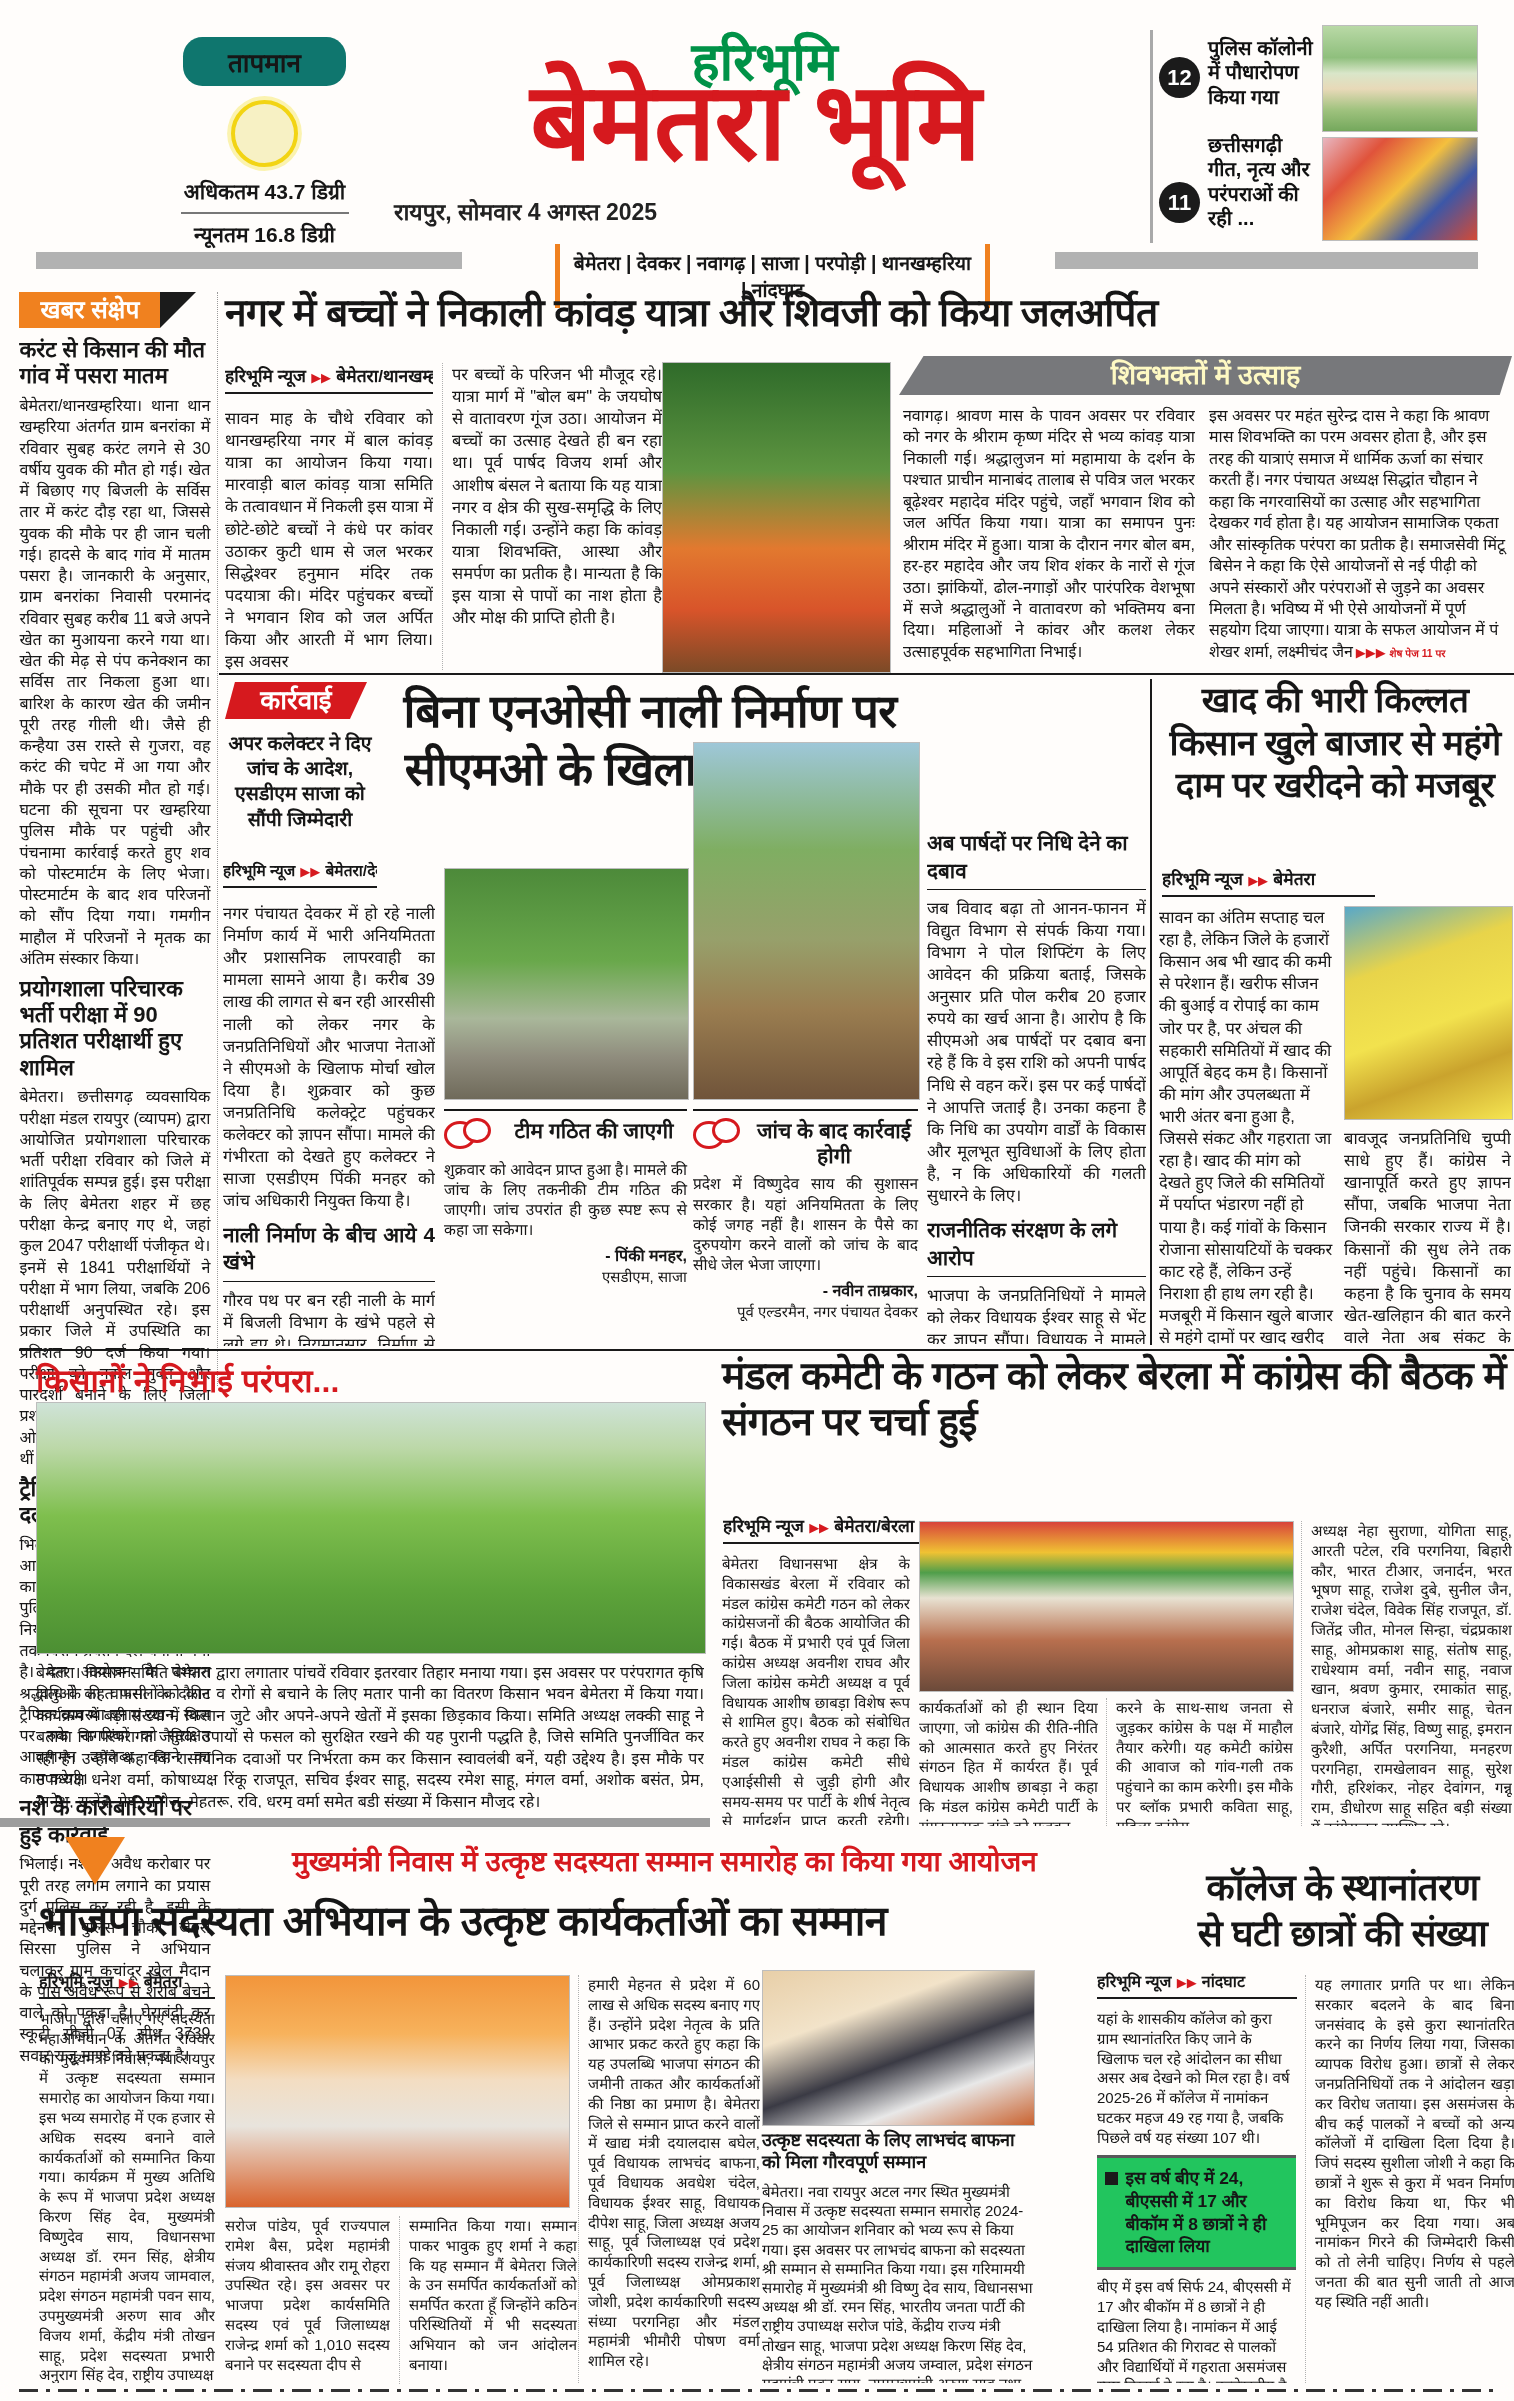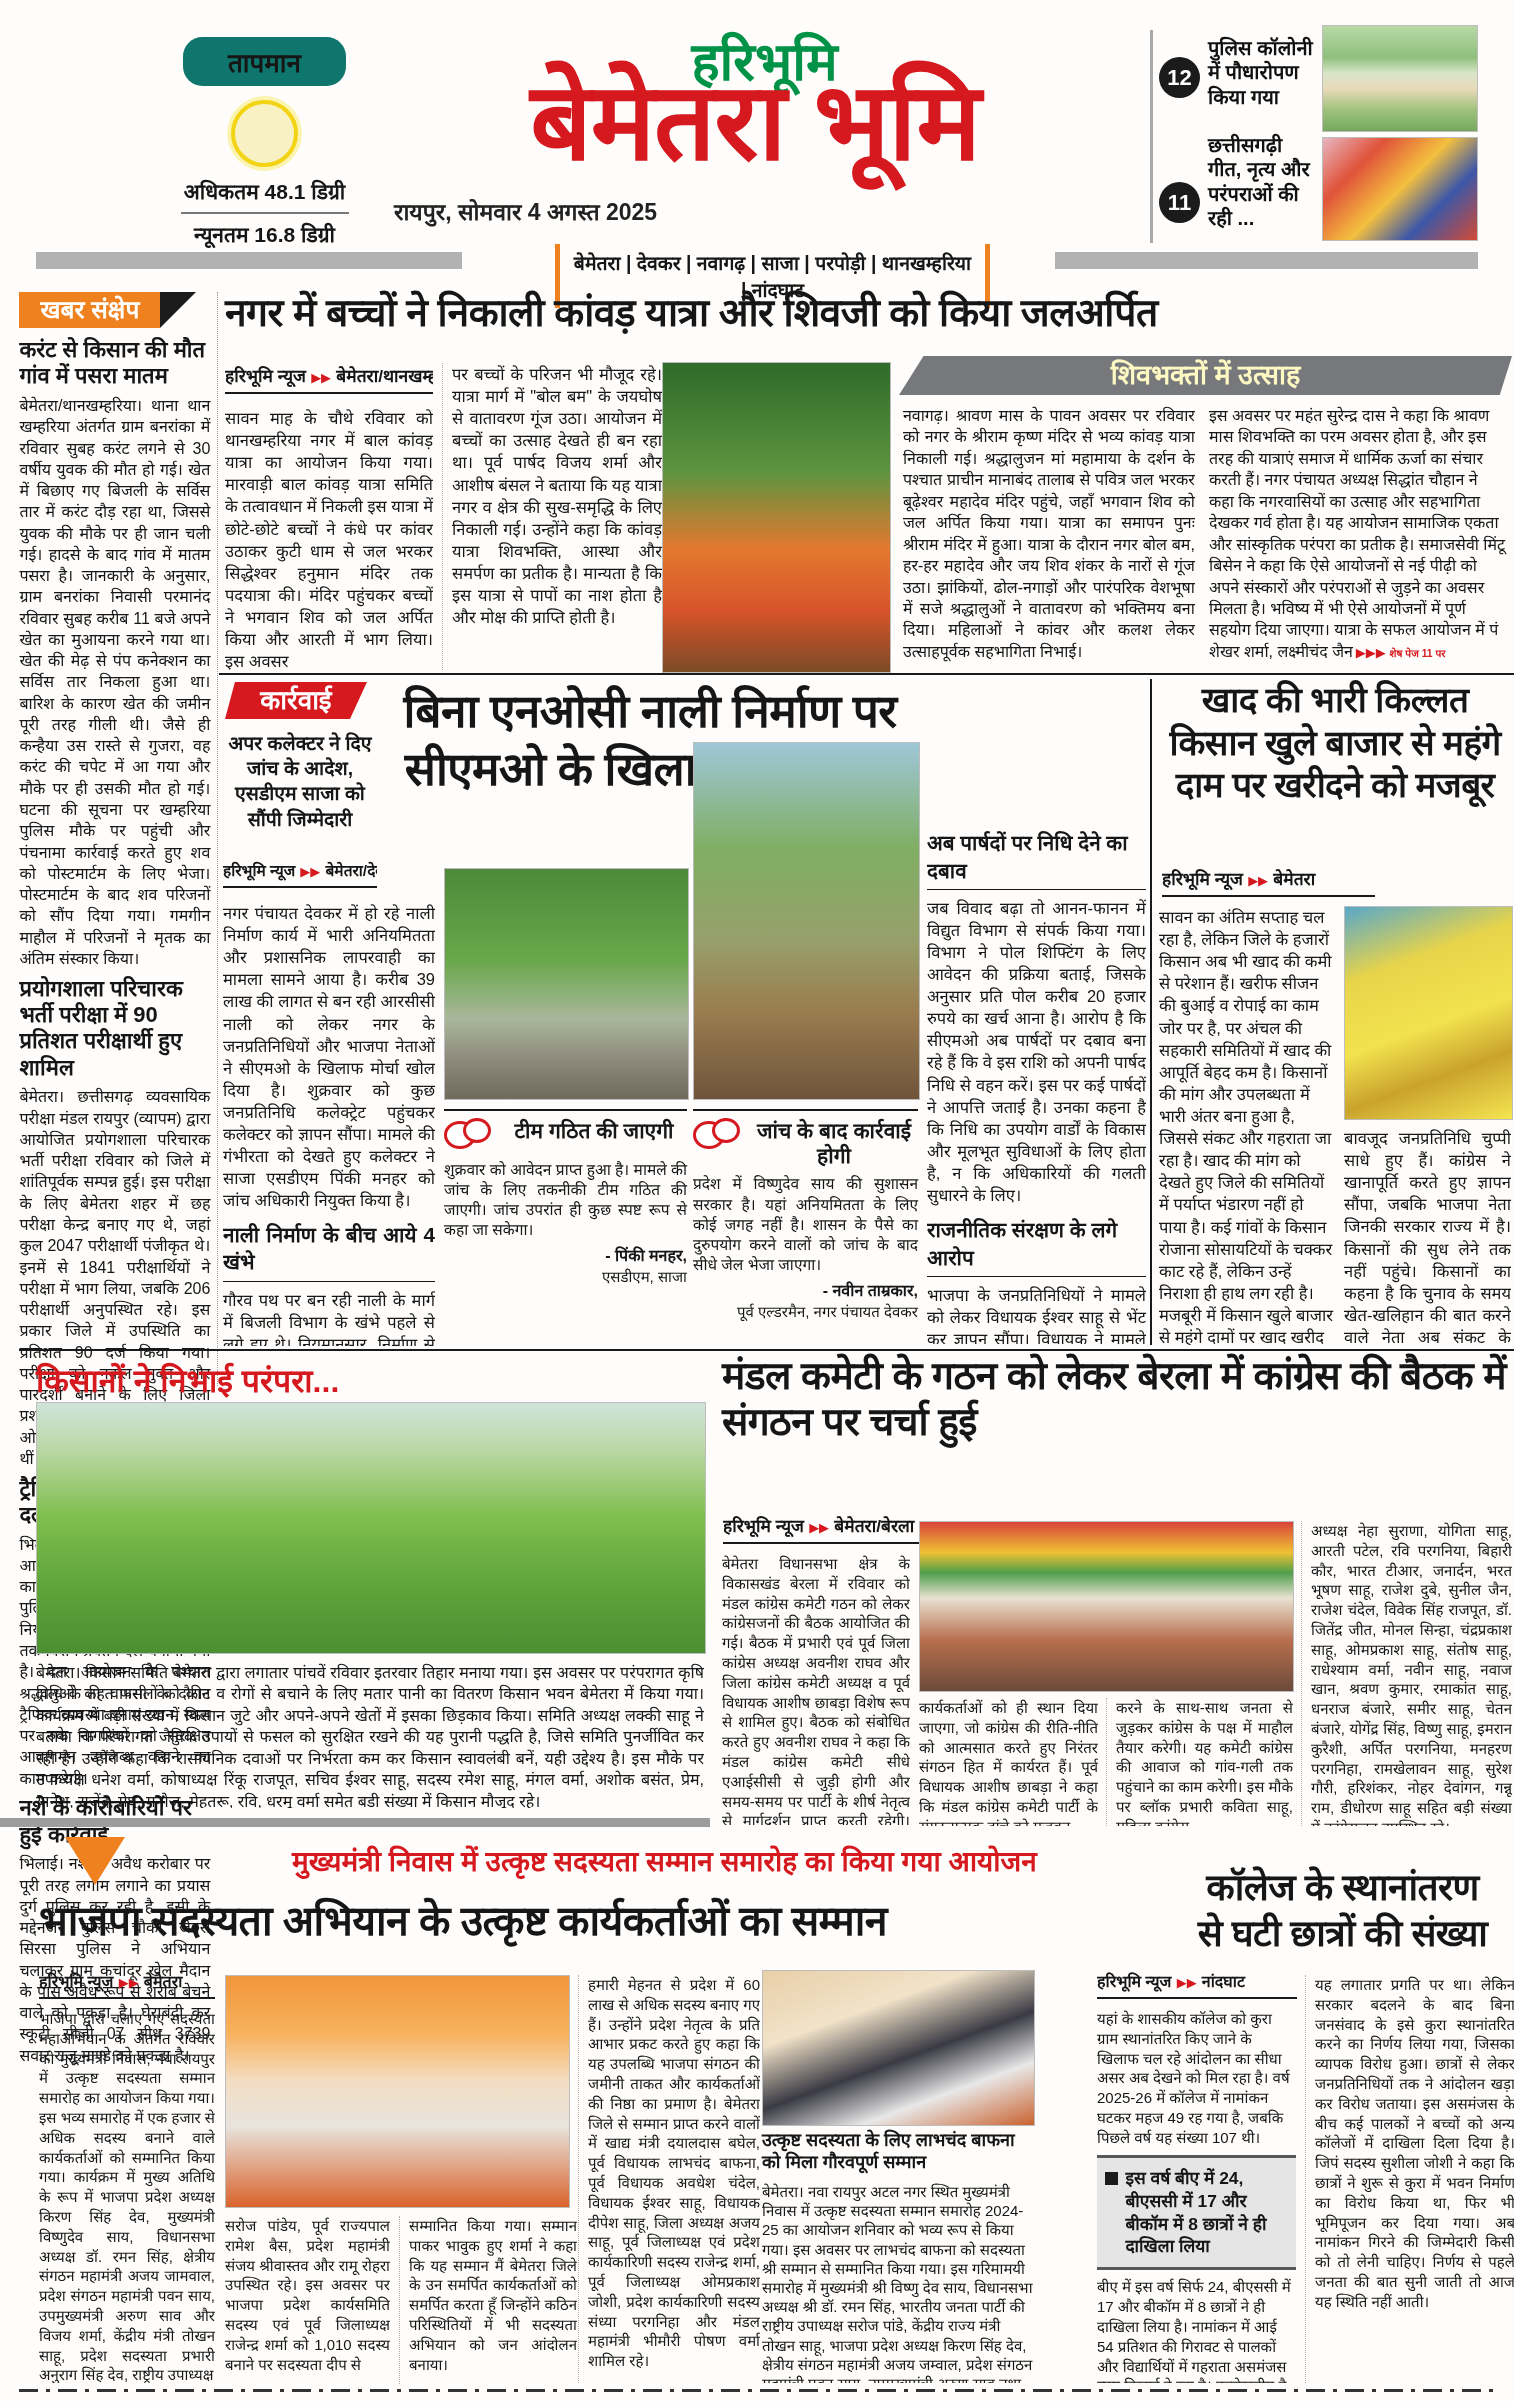--- a/index.html
+++ b/index.html
@@ -72,35 +72,35 @@
   .qb1{width:26px;height:22px;left:0;top:3.9px;}
   .qb2{width:22px;height:19.4px;left:19.4px;top:0;}
   .qtitle{font-size:21px;font-weight:900;line-height:1.2;text-align:center;flex:1;}
   .qtext{font-size:15.5px;line-height:1.3;text-align:justify;margin-top:6.5px;}
   .qby{font-size:16px;font-weight:900;text-align:right;margin-top:3.9px;}
   .qrole{font-size:15px;text-align:right;}
   .banner-red{font-size:28px;font-weight:900;color:#d6191e;text-align:center;}
   .down-arrow{width:0;height:0;border-left:30px solid transparent;border-right:30px solid transparent;
         border-top:48px solid #f0811f;}
   .cap-head{font-size:18px;font-weight:900;line-height:1.2;}
-  .hl-box{background:#e5e5e5;border-top:3.2px solid #58585a;border-bottom:3.2px solid #58585a;
+  .hl-box{background:#22c55e;border-top:3.2px solid #58585a;border-bottom:3.2px solid #58585a;
         padding:9px 7.7px;margin:7.7px 0;display:flex;gap:7.7px;}
   .hl-sq{width:13px;height:13px;background:#1b1b1b;flex:0 0 13px;margin-top:5.2px;}
   .hl-txt{font-size:17.4px;font-weight:900;line-height:1.3;}
   .dashdot{height:2.6px;background:repeating-linear-gradient(90deg,#333 0 19.4px,transparent 19.4px 27px,#333 27px 31px,transparent 31px 39px);}
 </style>
 </head>
 <body>
 
 <div class="page">
 
   <div class="abs weather">
     <div class="weather-pill">तापमान</div>
     <div class="sun"></div>
-    <div class="wtxt">अधिकतम 48.1 डिग्री</div>
+    <div class="wtxt">अधिकतम 43.7 डिग्री</div>
     <div class="wline"></div>
     <div class="wtxt">न्यूनतम 16.8 डिग्री</div>
   </div>
 
   <div class="abs brand-top">हरिभूमि</div>
   <div class="abs brand-main">बेमेतरा भूमि</div>
   <div class="abs dateline">रायपुर, सोमवार 4 अगस्त 2025</div>
 
   <div class="abs teaser-line"></div>
   <div class="abs" style="left:1159px;top:57px;">

